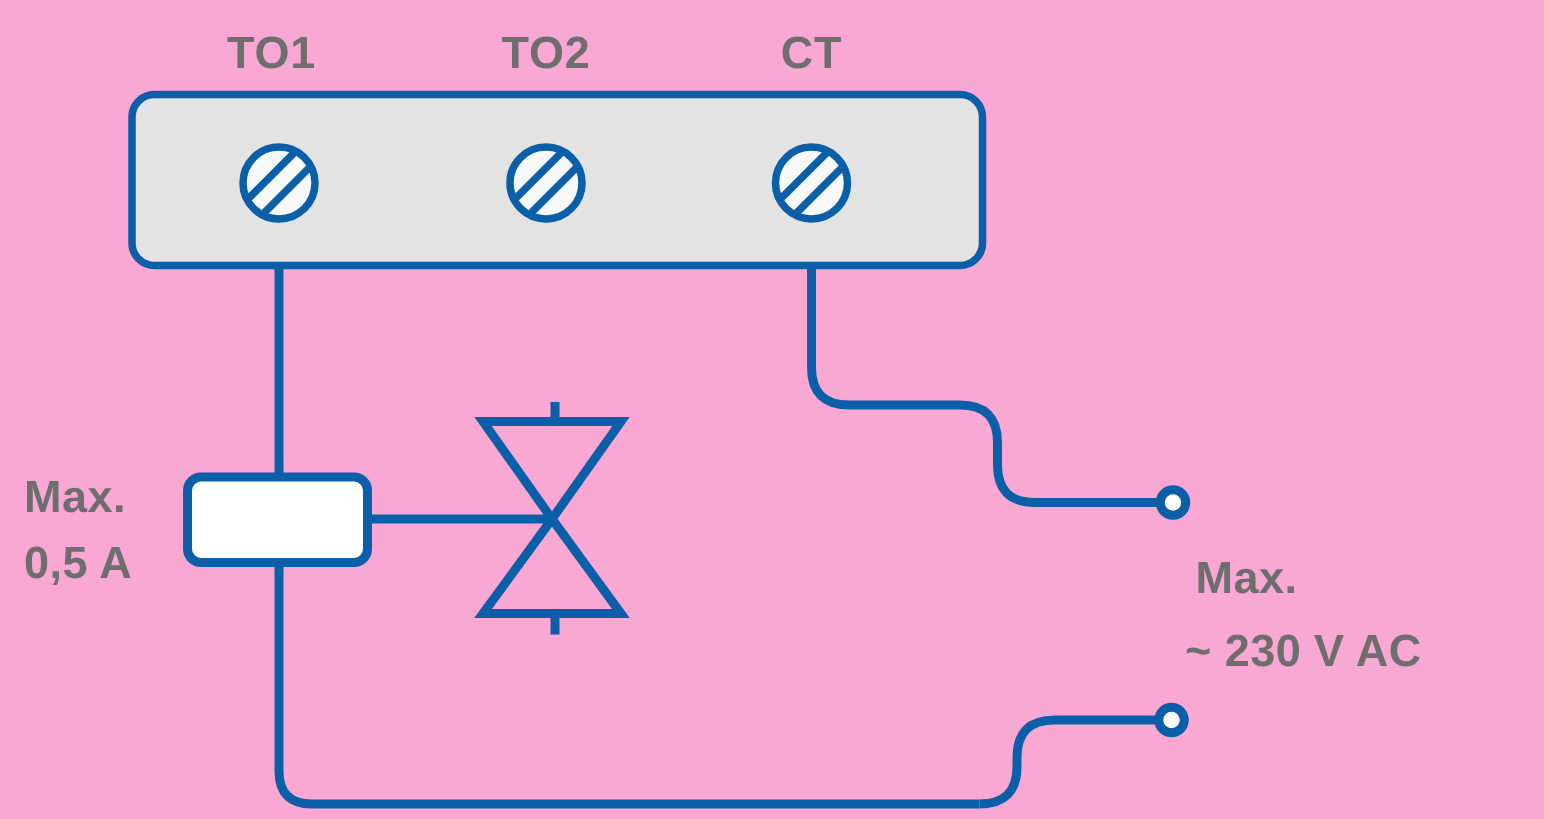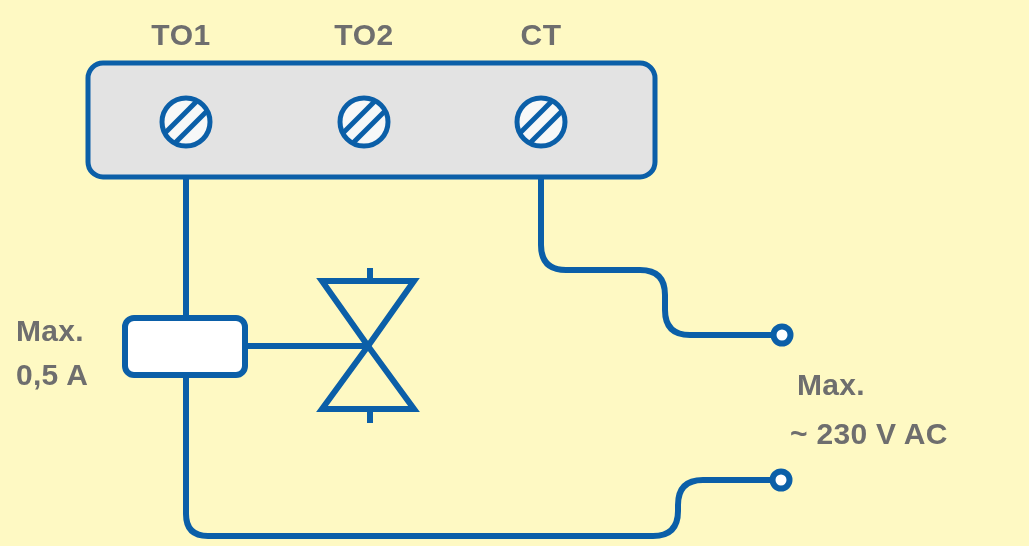--- a/index.html
+++ b/index.html
@@ -10,21 +10,21 @@
   body {
     width: 1029px;
     height: 546px;
     overflow: hidden;
     font-family: "Liberation Sans", sans-serif;
   }
   #diagram-root {
     position: relative;
     width: 1029px;
     height: 546px;
-    background: #fef9c3;
+    background: #f9a8d4;
   }
   svg#wiring-svg {
     position: absolute;
     left: 0;
     top: 0;
     width: 1029px;
     height: 546px;
     display: block;
   }
   .term-label {

